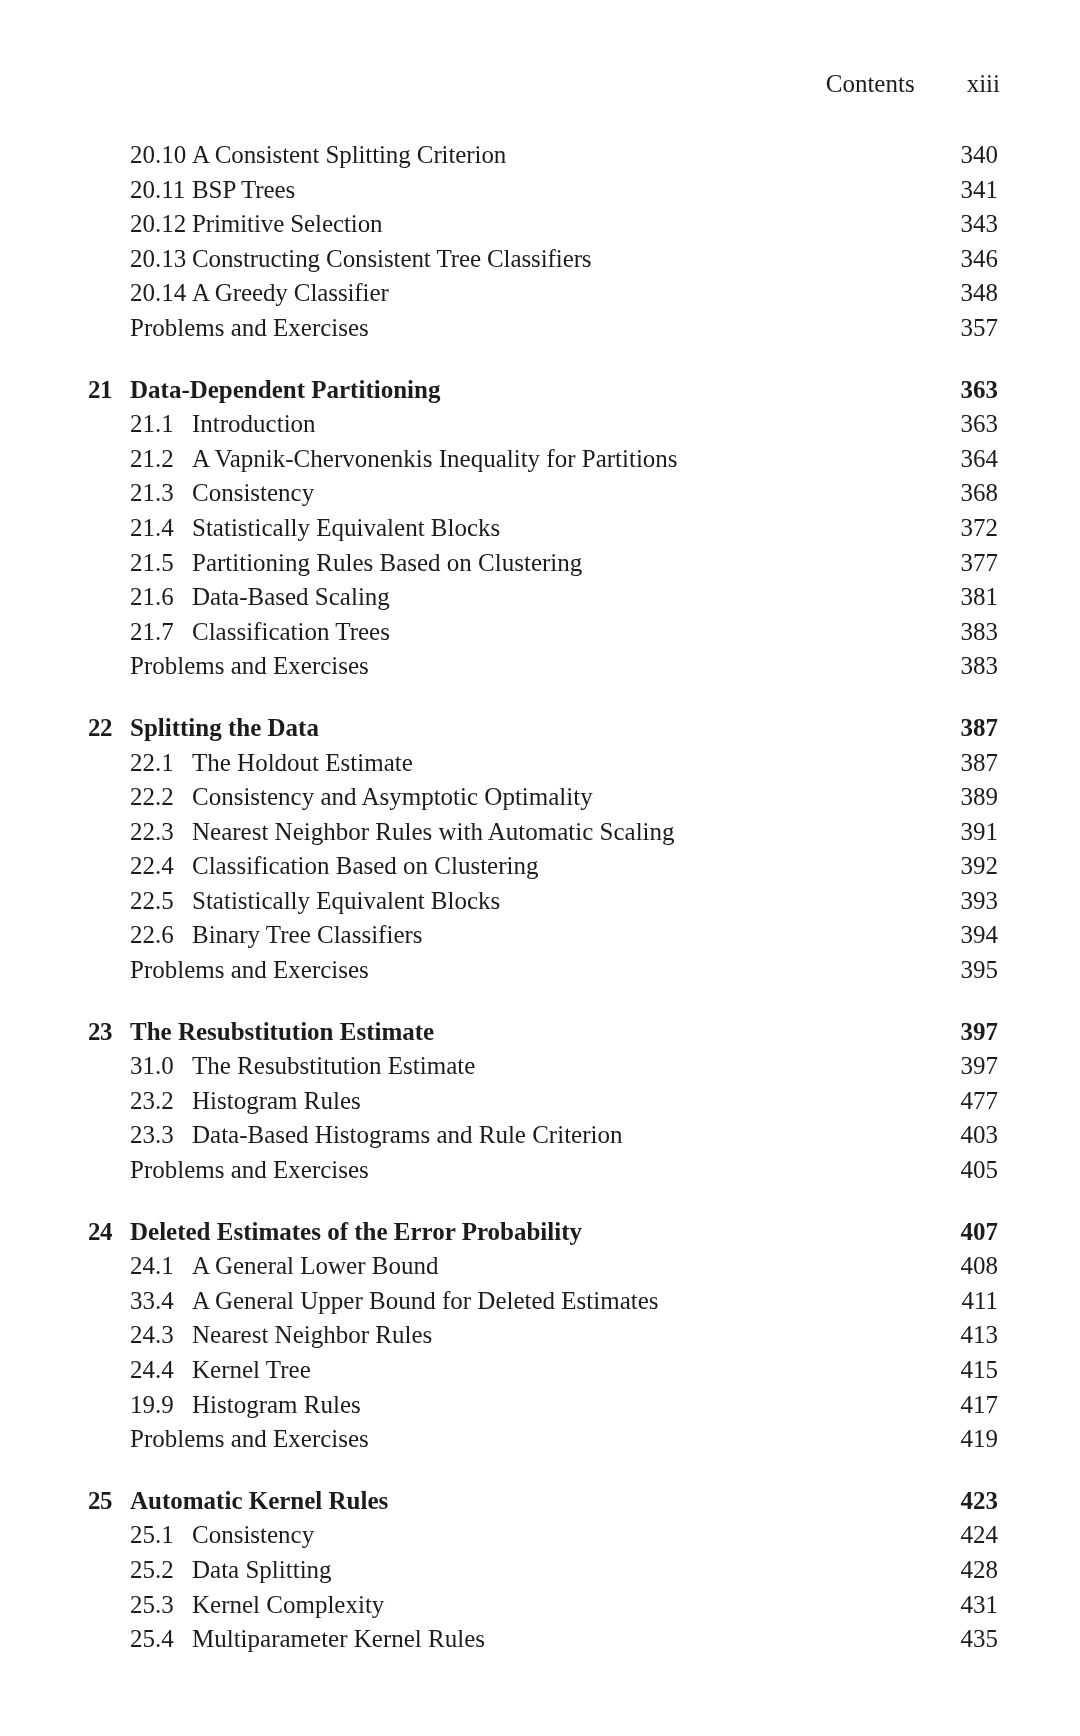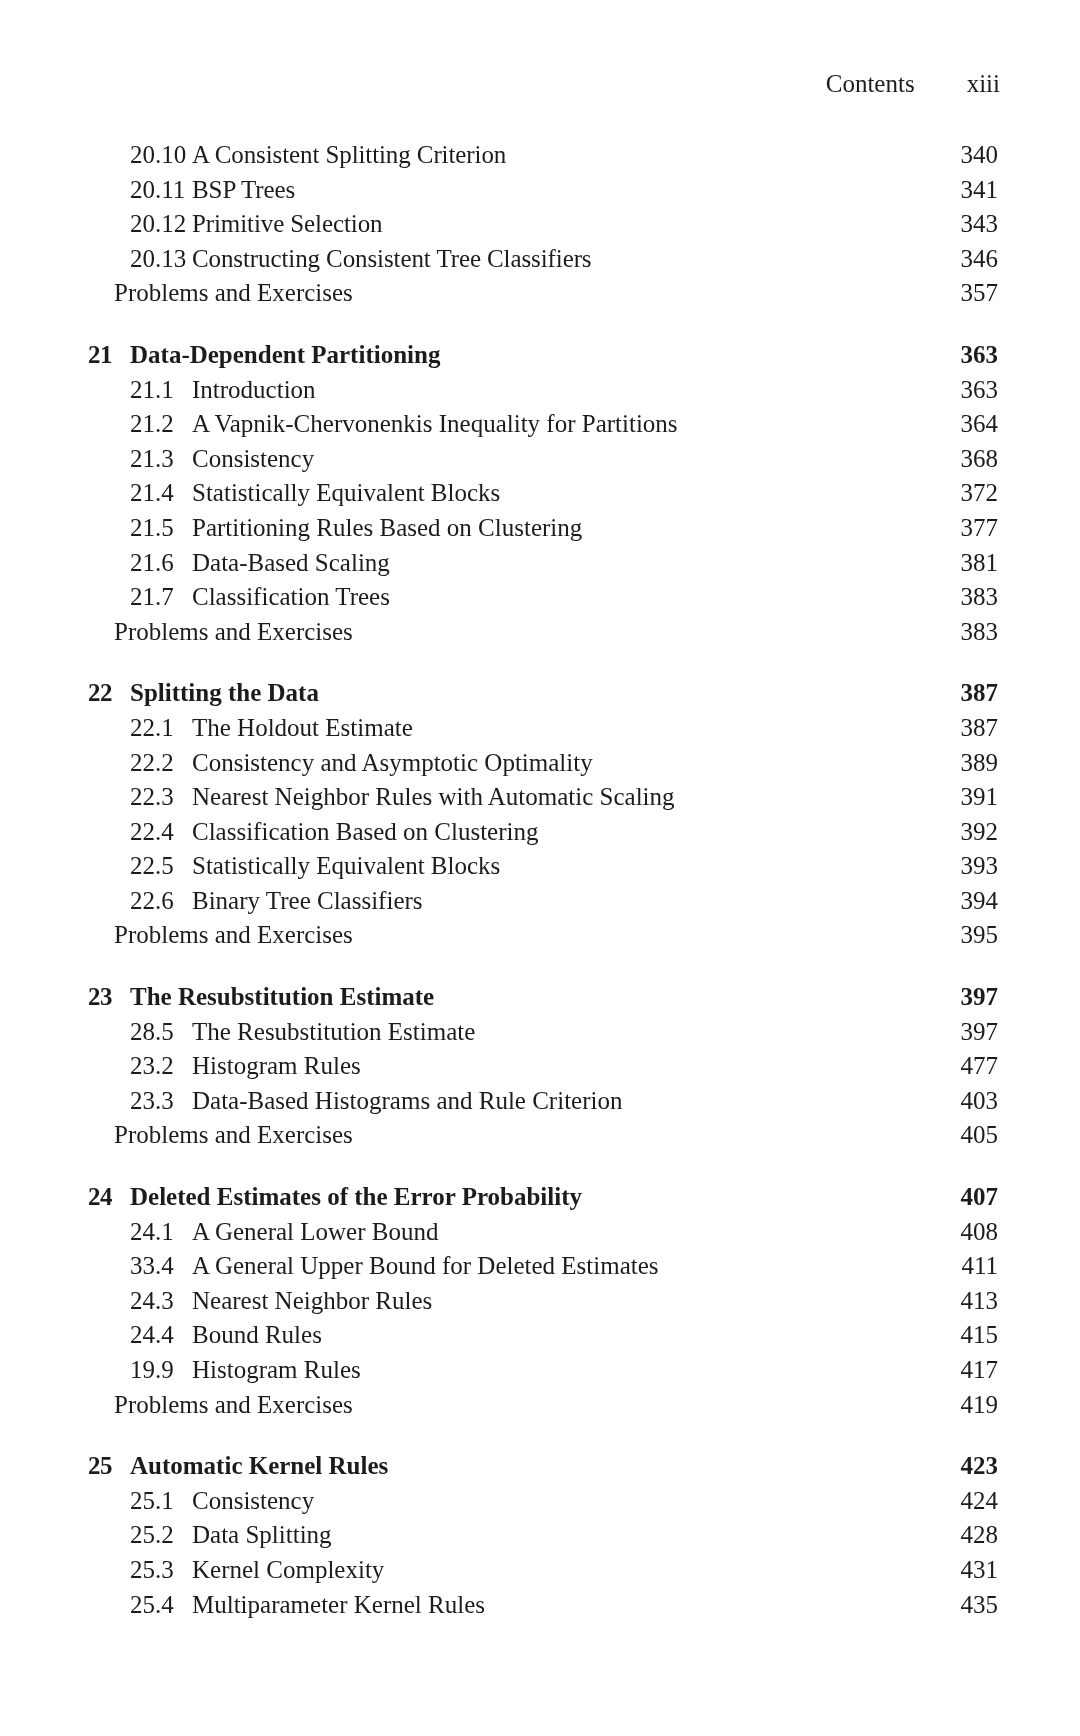--- a/index.html
+++ b/index.html
@@ -48,21 +48,21 @@
     }
     .toc-row .num {
       position: absolute;
       left: 130px;
     }
     .toc-row .title {
       position: absolute;
       left: 192px;
     }
     .toc-row.plain .title {
-      left: 114px;
+      left: 130px;
       text-align: right;
     }
     .toc-row .page-no {
       position: absolute;
       right: 82px;
       text-align: left;
     }
     .toc-row.chapter {
       font-weight: bold;
       margin-top: 27px;
@@ -104,20 +104,25 @@
       <div class="toc-row section-sub">
         <span class="num">20.12</span>
         <span class="title">Primitive Selection</span>
         <span class="page-no">343</span>
       </div>
       <div class="toc-row section-sub">
         <span class="num">20.13</span>
         <span class="title">Constructing Consistent Tree Classifiers</span>
         <span class="page-no">346</span>
       </div>
+      <div class="toc-row section-sub">
+        <span class="num">20.14</span>
+        <span class="title">A Greedy Classifier</span>
+        <span class="page-no">348</span>
+      </div>
       <div class="toc-row plain">
         <span class="title">Problems and Exercises</span>
         <span class="page-no">357</span>
       </div>
     </div>
 
     <div class="toc-group">
       <div class="toc-row chapter">
         <span class="num">21</span>
         <span class="title">Data-Dependent Partitioning</span>
@@ -206,21 +211,21 @@
       </div>
     </div>
 
     <div class="toc-group">
       <div class="toc-row chapter">
         <span class="num">23</span>
         <span class="title">The Resubstitution Estimate</span>
         <span class="page-no">397</span>
       </div>
       <div class="toc-row">
-        <span class="num">28.5</span>
+        <span class="num">31.0</span>
         <span class="title">The Resubstitution Estimate</span>
         <span class="page-no">397</span>
       </div>
       <div class="toc-row">
         <span class="num">23.2</span>
         <span class="title">Histogram Rules</span>
         <span class="page-no">477</span>
       </div>
       <div class="toc-row">
         <span class="num">23.3</span>
@@ -249,21 +254,21 @@
         <span class="title">A General Upper Bound for Deleted Estimates</span>
         <span class="page-no">411</span>
       </div>
       <div class="toc-row">
         <span class="num">24.3</span>
         <span class="title">Nearest Neighbor Rules</span>
         <span class="page-no">413</span>
       </div>
       <div class="toc-row">
         <span class="num">24.4</span>
-        <span class="title">Bound Rules</span>
+        <span class="title">Kernel Tree</span>
         <span class="page-no">415</span>
       </div>
       <div class="toc-row">
         <span class="num">19.9</span>
         <span class="title">Histogram Rules</span>
         <span class="page-no">417</span>
       </div>
       <div class="toc-row plain">
         <span class="title">Problems and Exercises</span>
         <span class="page-no">419</span>

